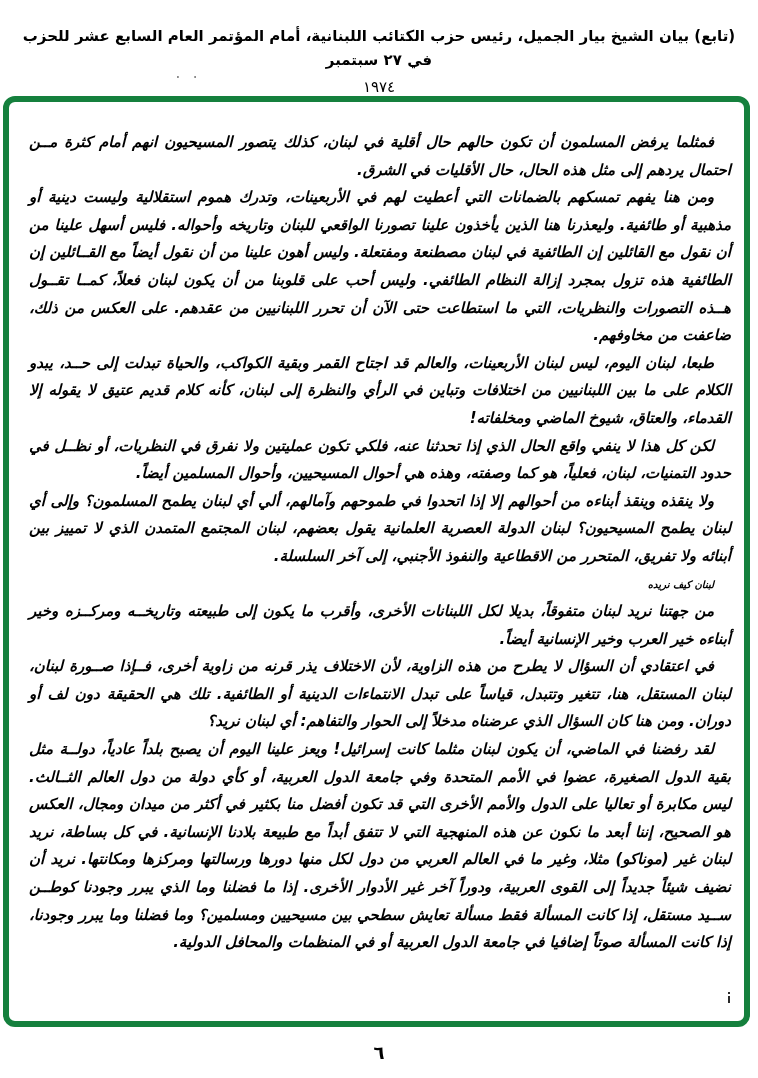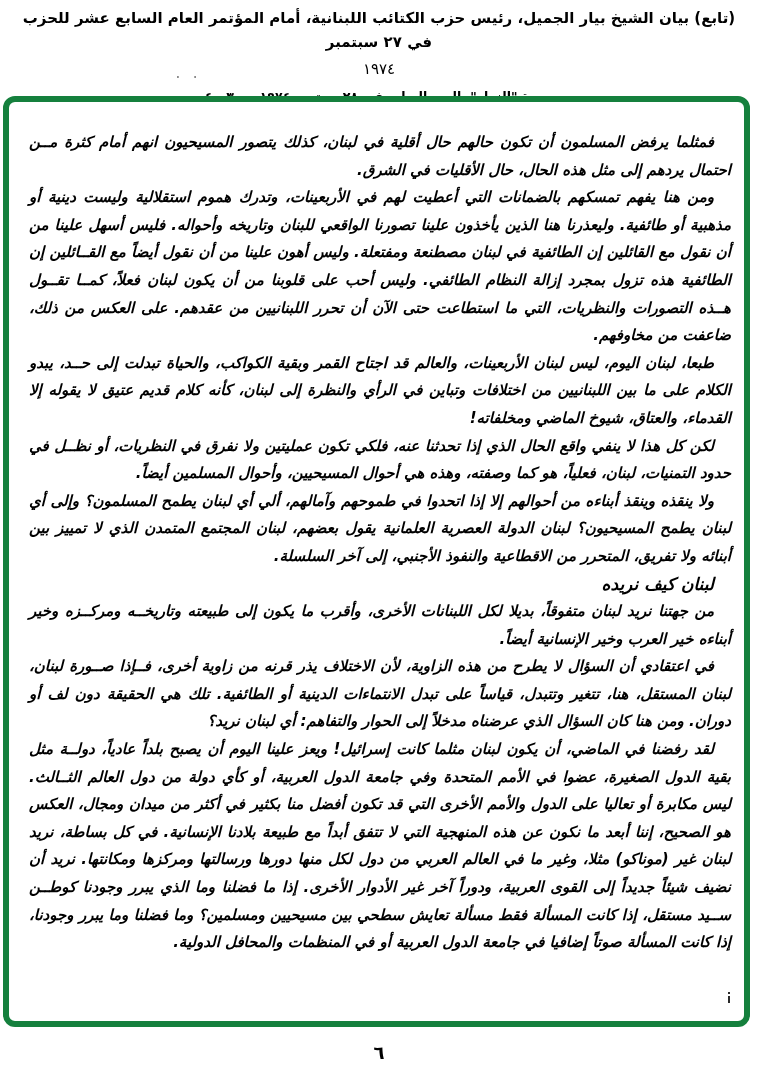--- a/index.html
+++ b/index.html
@@ -8,21 +8,21 @@
     width: 758px; height: 1078px;
     background: #ffffff;
     font-family: "DejaVu Sans", sans-serif;
     color: #000000;
     position: relative;
     overflow: hidden;
   }
   .page { width: 758px; height: 1078px; position: relative; background: #ffffff; }
 
   
-  .header { direction: rtl; text-align: center; padding-top: 6px; }
+  .header { direction: rtl; text-align: center; padding-top: 24px; }
   .title-line1 {
     font-weight: 700; font-size: 15px; line-height: 24px;
     width: 720px; margin: 0 auto;
   }
   .title-line2 { font-weight: 400; font-size: 15px; line-height: 24px; margin-top: 3px; }
   .citation { font-weight: 700; font-size: 12.5px; margin-top: 8px; }
 
   
   .dots-artifact {
     position: absolute; left: 176px; top: 72px;
@@ -43,21 +43,21 @@
     direction: rtl;
     text-align: justify;
     padding: 27px 13px 0 20px;
     font-size: 15px;
     line-height: 27.6px;
     font-weight: 700;
     color: #000000;
   }
   .content p { margin: 0; text-indent: 17px; }
   .section-heading {
-    font-size: 17px; font-weight: 700;
+    font-size: 10px; font-weight: 700;
     text-align: right; text-indent: 0;
     margin: 25px 86px 10px 0;
   }
 
   
   .ink-speck {
     position: absolute; right: 14px; bottom: 18px;
     width: 2px; height: 7px; background: #2a2a2a;
   }
   .ink-speck::before {

